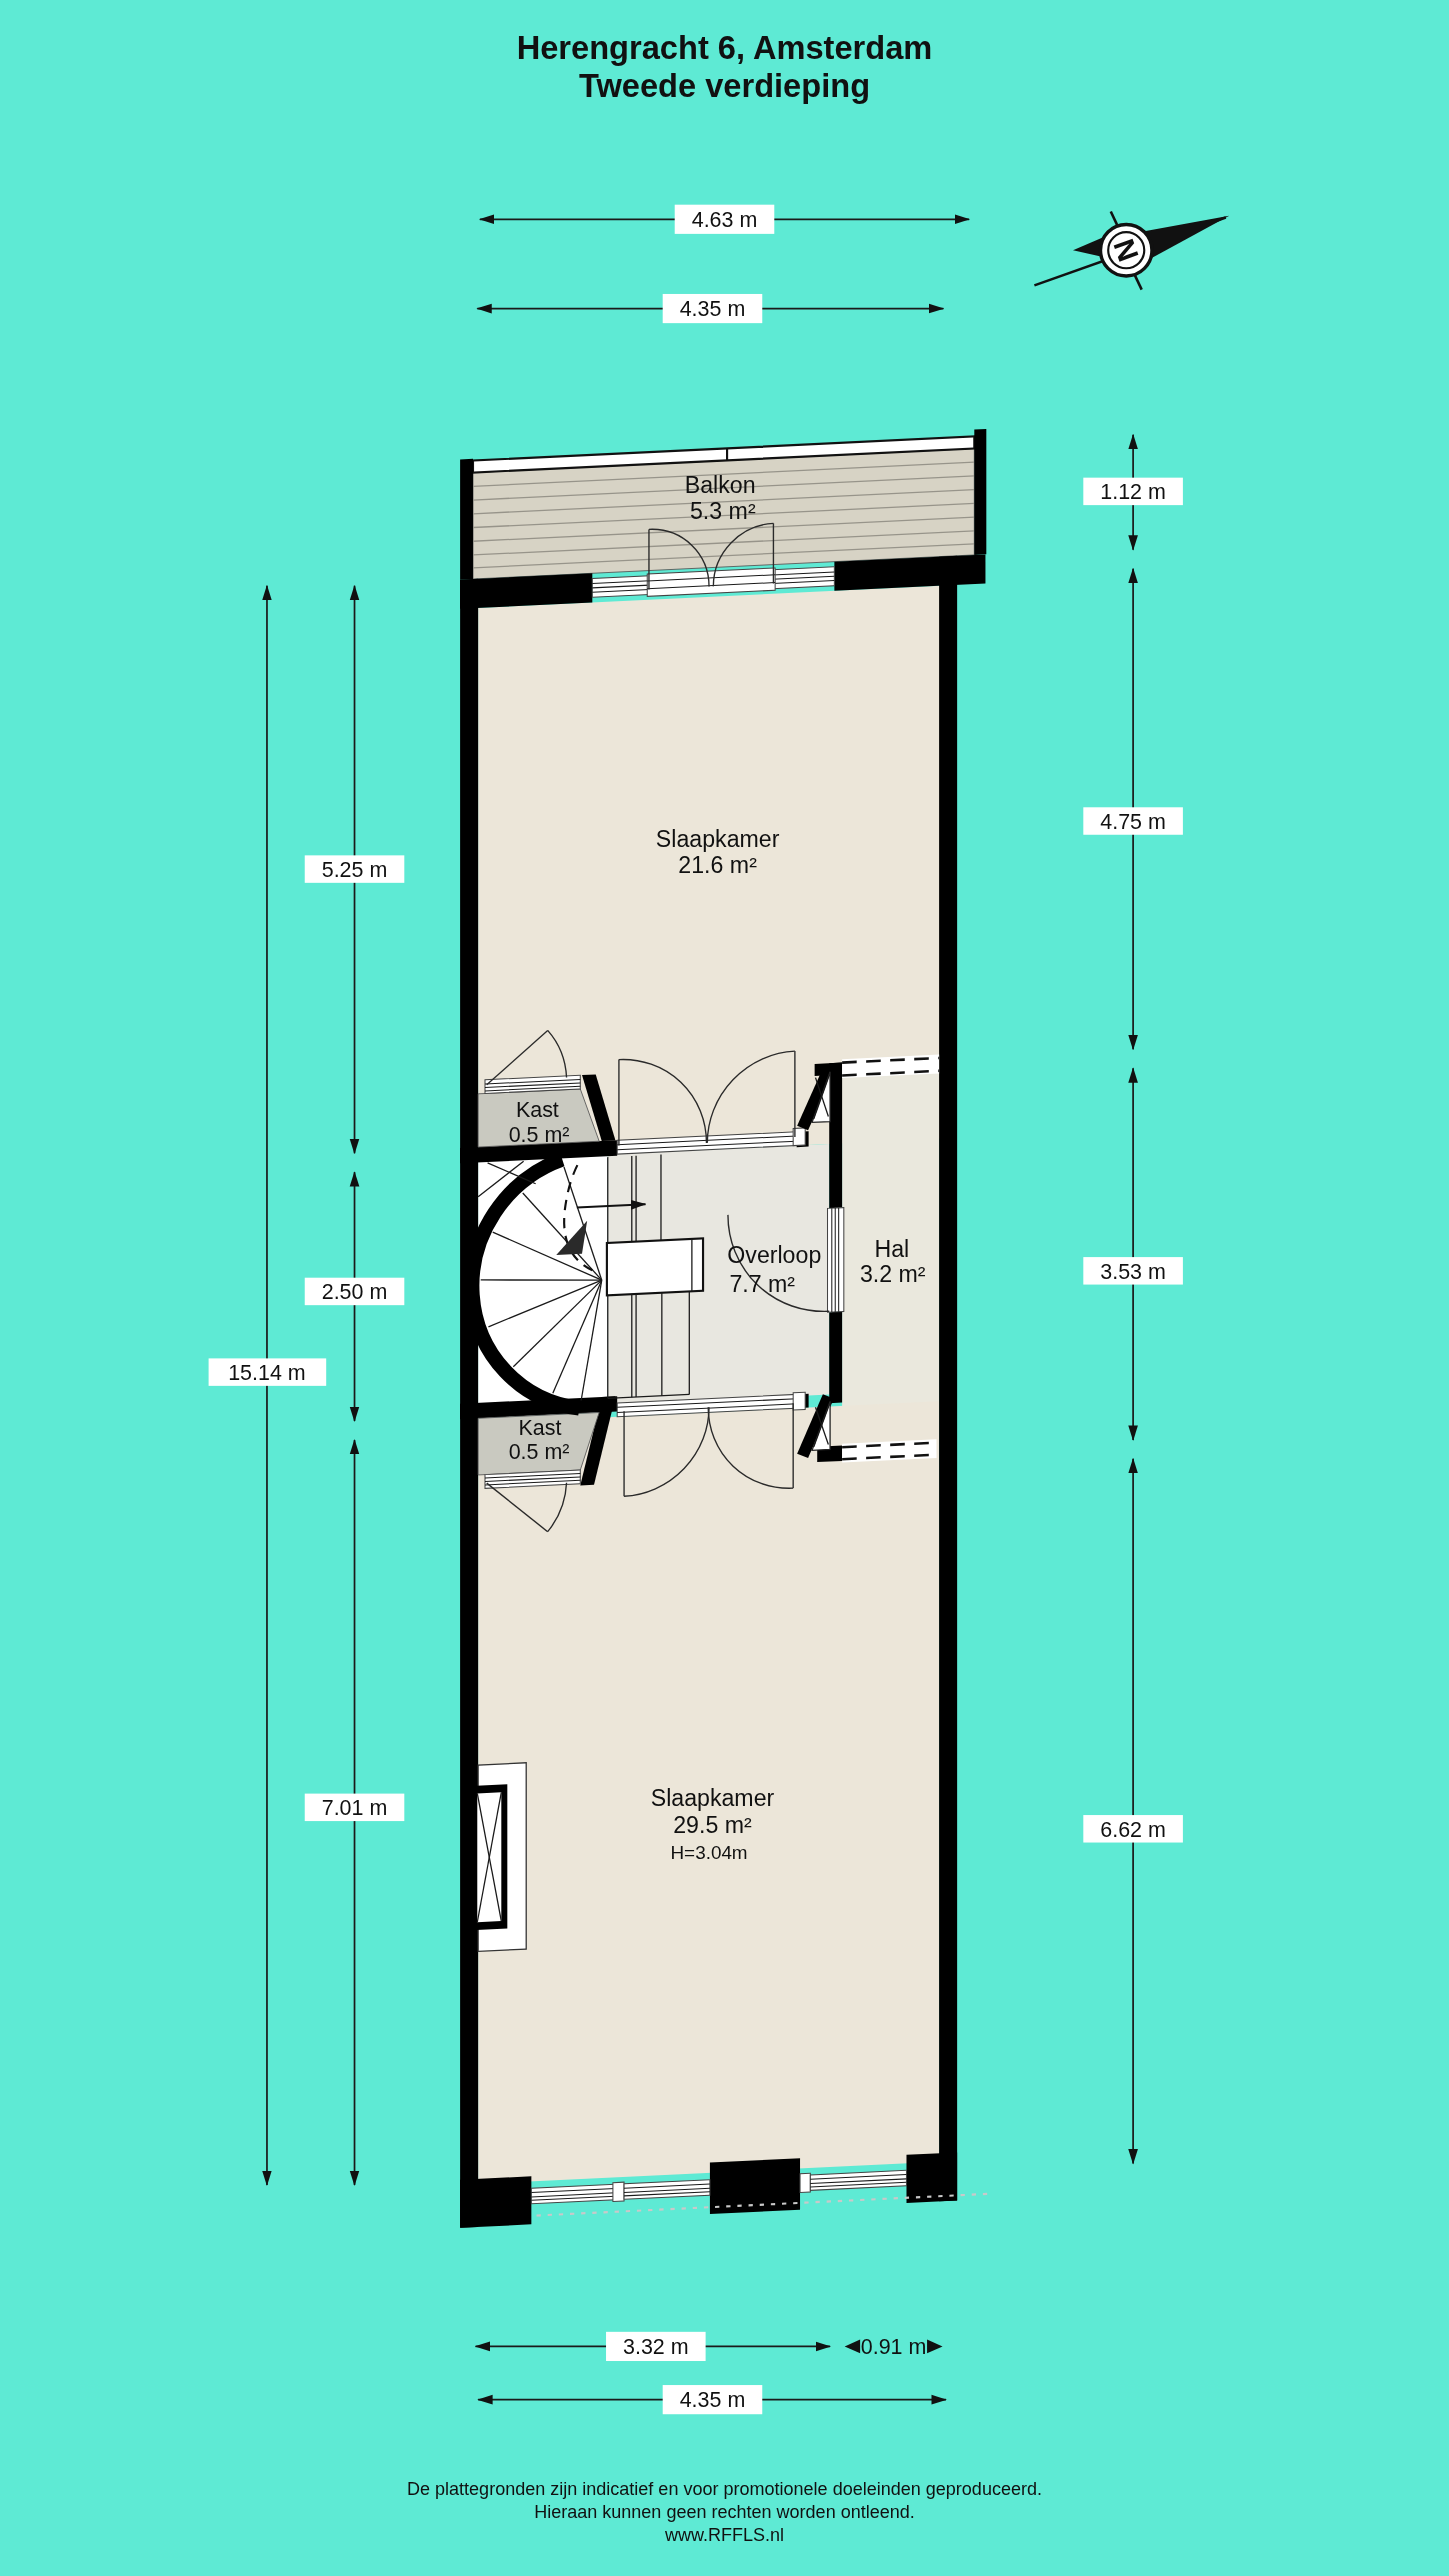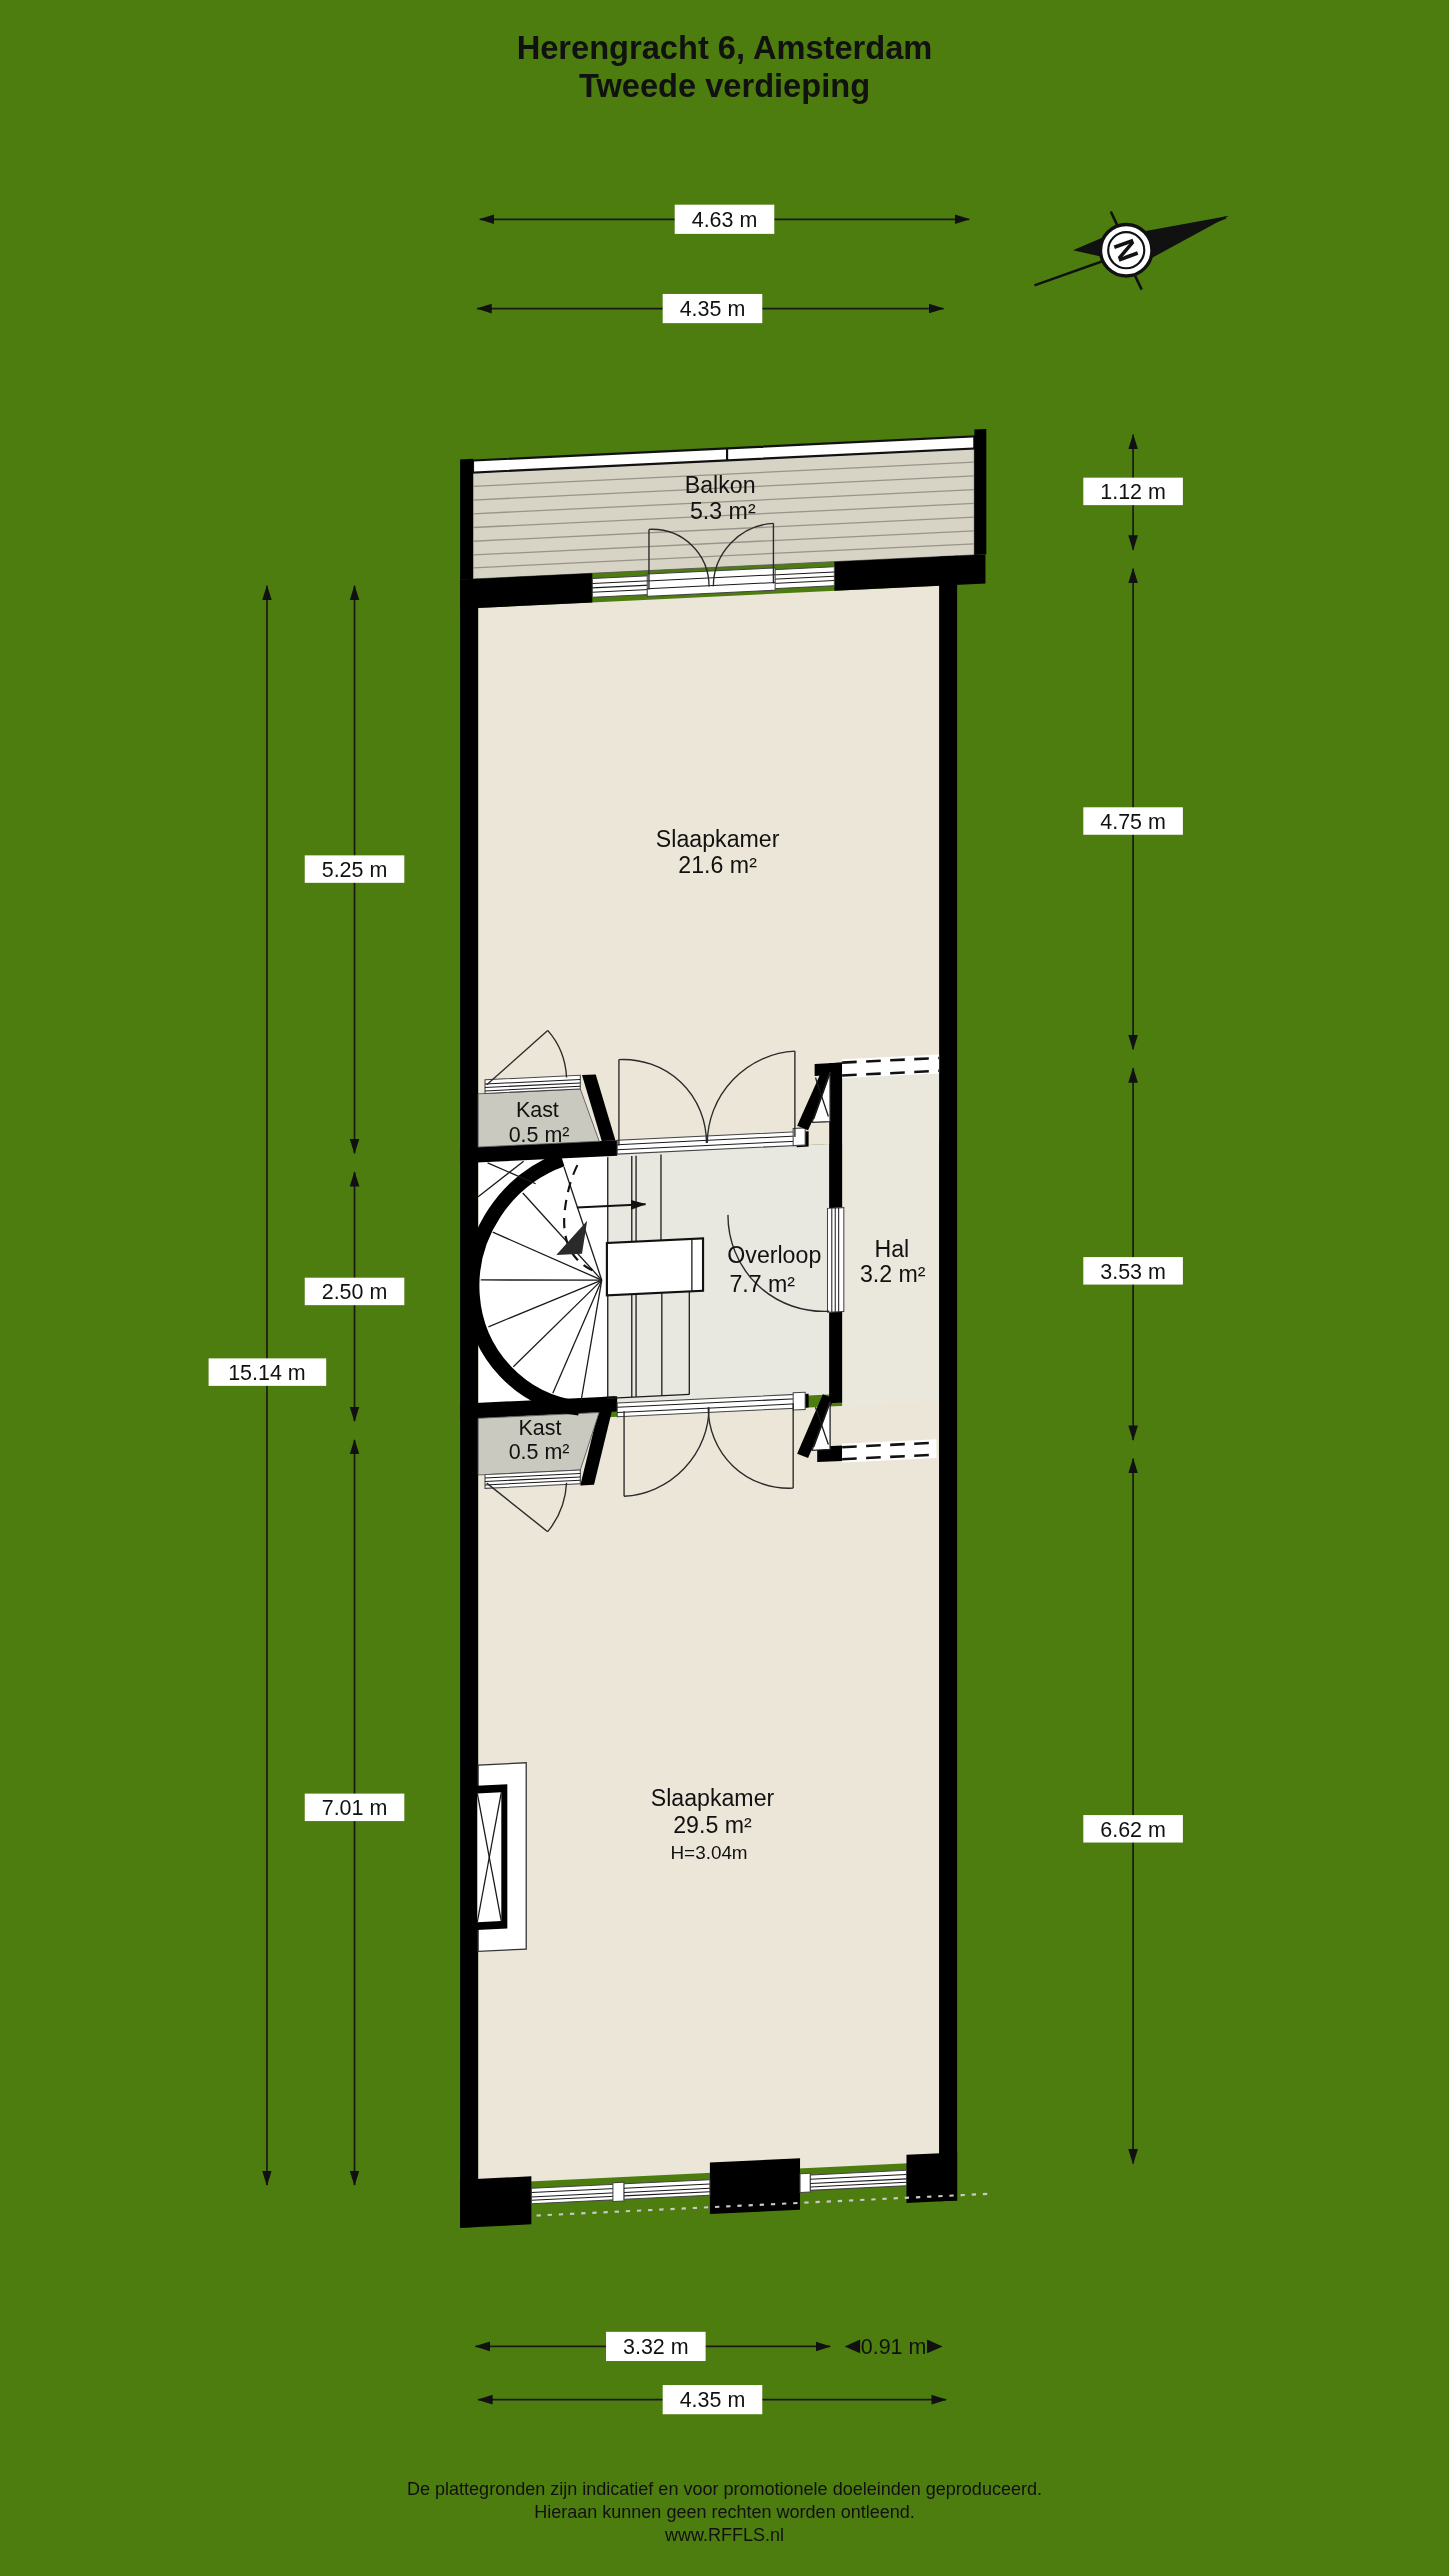--- a/index.html
+++ b/index.html
@@ -1,16 +1,16 @@
 <!DOCTYPE html>
 <html style="font-size:13.7px"><head>
 <meta charset="utf-8">
 <style>
   html,body{margin:0;padding:0;background:#ffffff;}
-  .page{position:relative;width:1449px;height:2576px;background:#4d7c0f;font-family:"Liberation Sans",sans-serif;}
+  .page{position:relative;width:1449px;height:2576px;background:#5eead4;font-family:"Liberation Sans",sans-serif;}
   svg{position:absolute;left:0;top:0;}
   text{font-family:"Liberation Sans","DejaVu Sans",sans-serif;fill:#111;}
   .title-line{font-size:38px;font-weight:bold;text-anchor:middle;}
   .room-name{font-size:27px;text-anchor:middle;}
   .room-area{font-size:27px;text-anchor:middle;}
   .room-sub{font-size:22px;text-anchor:middle;}
   .kast-name{font-size:25px;text-anchor:middle;}
   .dim-text{font-size:25px;text-anchor:middle;}
   .footer-line{font-size:21px;text-anchor:middle;}
   .compass-n{font-size:34px;font-weight:bold;text-anchor:middle;}

